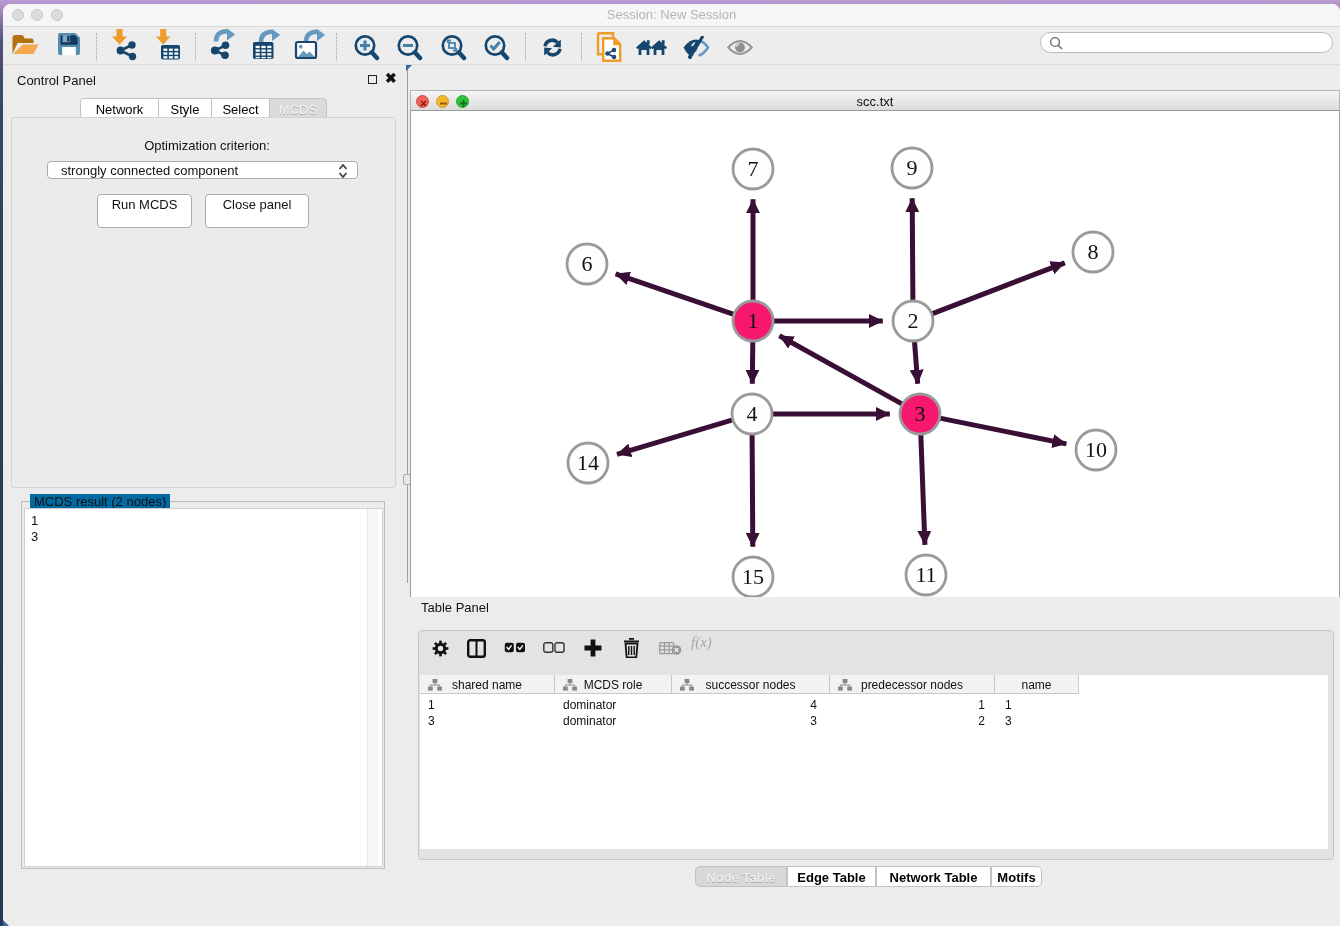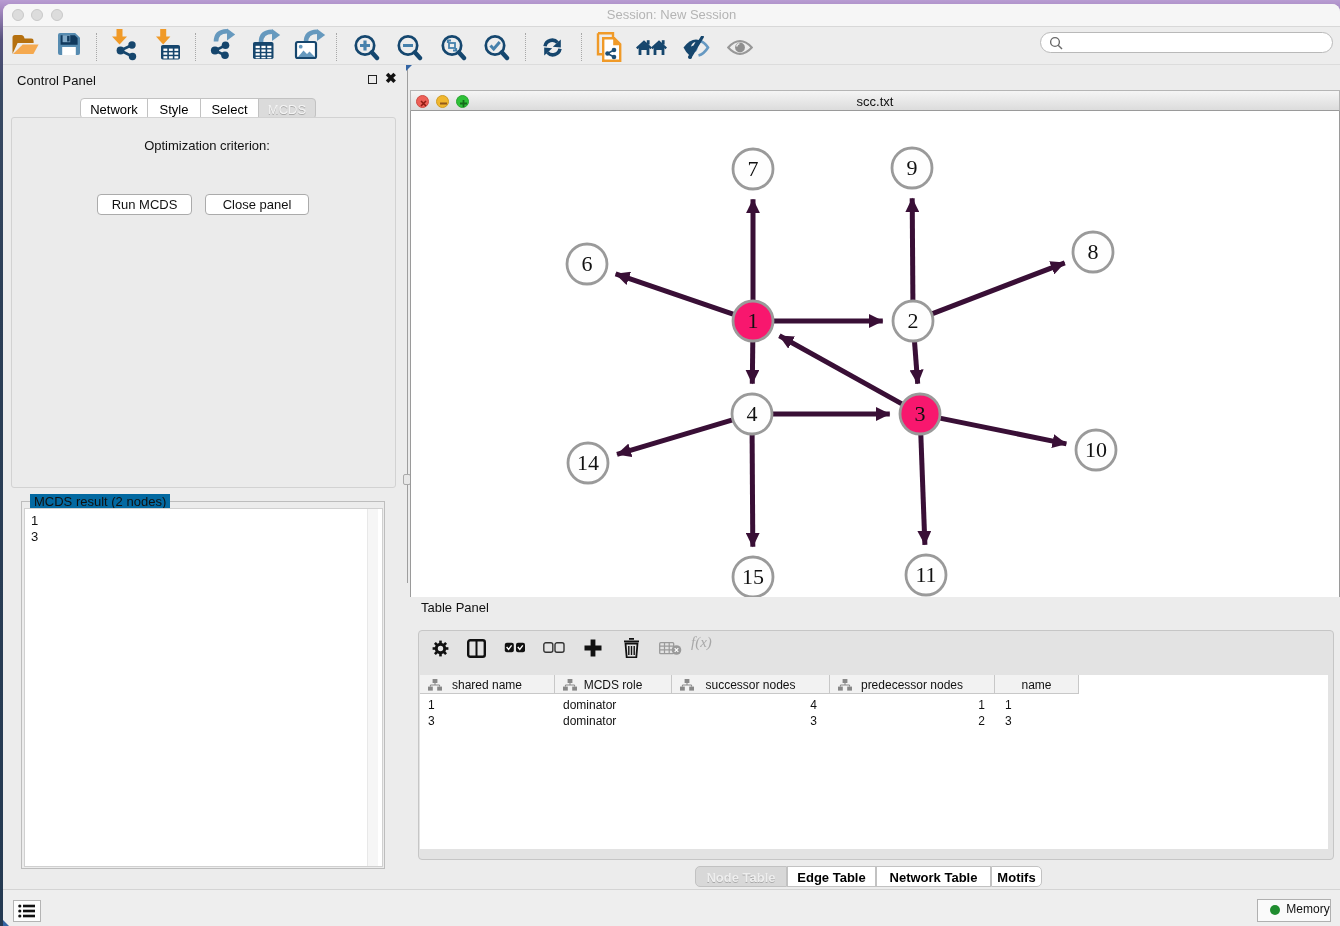--- a/index.html
+++ b/index.html
@@ -31,21 +31,21 @@
 .tab { border:1px solid #c2c2c2; background:#fff; color:#000; font-size:13px;
   text-align:center; padding:3px 0 0 0; height:21px; margin-left:-1px; }
 .tab.sel { background:#dbdbdb; color:#f4f4f4; text-shadow:0 1px 0 #aaa; }
 #cp-box { position:absolute; left:4px; top:52px; width:385px; height:371px;
   border:1px solid #d2d2d2; background:#ebebeb; border-radius:3px; }
 #opt-label { position:absolute; left:0; top:73px; width:100%; text-align:center;
   font-size:13px; color:#111; }
 #dropdown { position:absolute; left:40px; top:96px; width:311px; height:18px;
   background:#fff; border:1px solid #ababab; border-radius:4px;
   font-size:13px; color:#111; padding:1px 0 0 13px; }
-.btn { position:absolute; top:129px; height:21px; background:#fff;
+.btn { position:absolute; top:129px; height:34px; background:#fff;
   border:1px solid #ababab; border-radius:4px; font-size:13px; color:#111;
   text-align:center; padding-top:2px; }
 #fieldset { position:absolute; left:14px; top:436px; width:364px; height:368px;
   border:1px solid #bdbdbd; }
 #fieldset-legend { position:absolute; left:8px; top:-8px; background:#0369a1;
   padding:0 4px; font-size:13px; color:#111; }
 #result-box { position:absolute; left:2px; top:6px; width:359px; height:359px;
   background:#fff; border:1px solid #d0d0d0; font-size:13px; color:#111; }
 #result-box .sc { position:absolute; right:4px; top:0; width:11px; height:100%;
   background:#f6f6f6; border-left:1px solid #e8e8e8; }
@@ -262,27 +262,33 @@
         <circle cx="6" cy="6" r="4.4" fill="none" stroke="#6a6a6a" stroke-width="1.4"></circle>
         <line x1="9.2" y1="9.2" x2="13" y2="13" stroke="#6a6a6a" stroke-width="1.4"></line>
       </svg>
     </div>
   </div>
   <div id="cp">
     <div id="cp-title">Control Panel</div>
     <div class="float-btn" style="left:361px;"></div>
     <div class="close-x" style="left:378px;">✖</div>
     <div class="tabrow" style="left:74px;top:33px;">
-      <div class="tab" style="width:68px;border-radius:4px 0 0 4px;">Network</div>
+      <div class="tab" style="width:79px;border-radius:4px 0 0 4px;">Network</div>
       <div class="tab" style="width:54px;">Style</div>
       <div class="tab" style="width:59px;">Select</div>
       <div class="tab sel" style="width:58px;border-radius:0 4px 4px 0;">MCDS</div>
     </div>
     <div id="cp-box"></div>
     <div id="opt-label">Optimization criterion:</div>
+    <div id="dropdown">strongly connected component
+      <svg width="10" height="14" viewBox="0 0 10 14" style="position:absolute;right:9px;top:2px">
+        <path d="M1.5 5 L5 1 L8.5 5" fill="none" stroke="#444" stroke-width="1.8"></path>
+        <path d="M1.5 9 L5 13 L8.5 9" fill="none" stroke="#444" stroke-width="1.8"></path>
+      </svg>
+    </div>
     <div class="btn" style="left:90px;width:95px;">Run MCDS</div>
     <div class="btn" style="left:198px;width:104px;">Close panel</div>
     <div id="fieldset">
       <div id="fieldset-legend">MCDS result (2 nodes)</div>
       <div id="result-box">
         <div style="position:absolute;left:6px;top:4px;">1</div>
         <div style="position:absolute;left:6px;top:20px;">3</div>
         <div class="sc"></div>
       </div>
     </div>
@@ -456,34 +462,14 @@
         <div class="cell" style="left:252px;top:39px;width:145px;text-align:right;">3</div>
         <div class="cell" style="left:410px;top:39px;width:155px;text-align:right;">2</div>
         <div class="cell" style="left:585px;top:39px;">3</div>
       </div>
     </div>
     <div class="bt sel" style="left:289px;width:92px;border-radius:5px 0 0 5px;">Node Table</div>
     <div class="bt" style="left:381px;width:89px;">Edge Table</div>
     <div class="bt" style="left:470px;width:115px;">Network Table</div>
     <div class="bt" style="left:585px;width:51px;border-radius:0 5px 5px 0;">Motifs</div>
   </div>
-  <div id="status">
-    <div id="list-btn">
-      <svg width="18" height="14" viewBox="0 0 18 14" style="position:absolute;left:4px;top:3px">
-        <g fill="#111">
-              <circle cx="1.8" cy="2" r="1.6"></circle>
-              <circle cx="1.8" cy="7" r="1.6"></circle>
-              <circle cx="1.8" cy="12" r="1.6"></circle>
-            </g>
-        <g stroke="#111" stroke-width="2.6">
-              <line x1="5" y1="2" x2="17" y2="2"></line>
-              <line x1="5" y1="7" x2="17" y2="7"></line>
-              <line x1="5" y1="12" x2="17" y2="12"></line>
-            </g>
-      </svg>
-    </div>
-    <div id="mem-btn">
-      <span style="display:inline-block;width:10px;height:10px;border-radius:50%;background:#1f8c2f;margin:5px 3px 0 12px;"></span>
-      <span style="position:relative;top:-2px;">Memory</span>
-    </div>
-  </div>
 </div>
 </div>
 
 </body></html>

